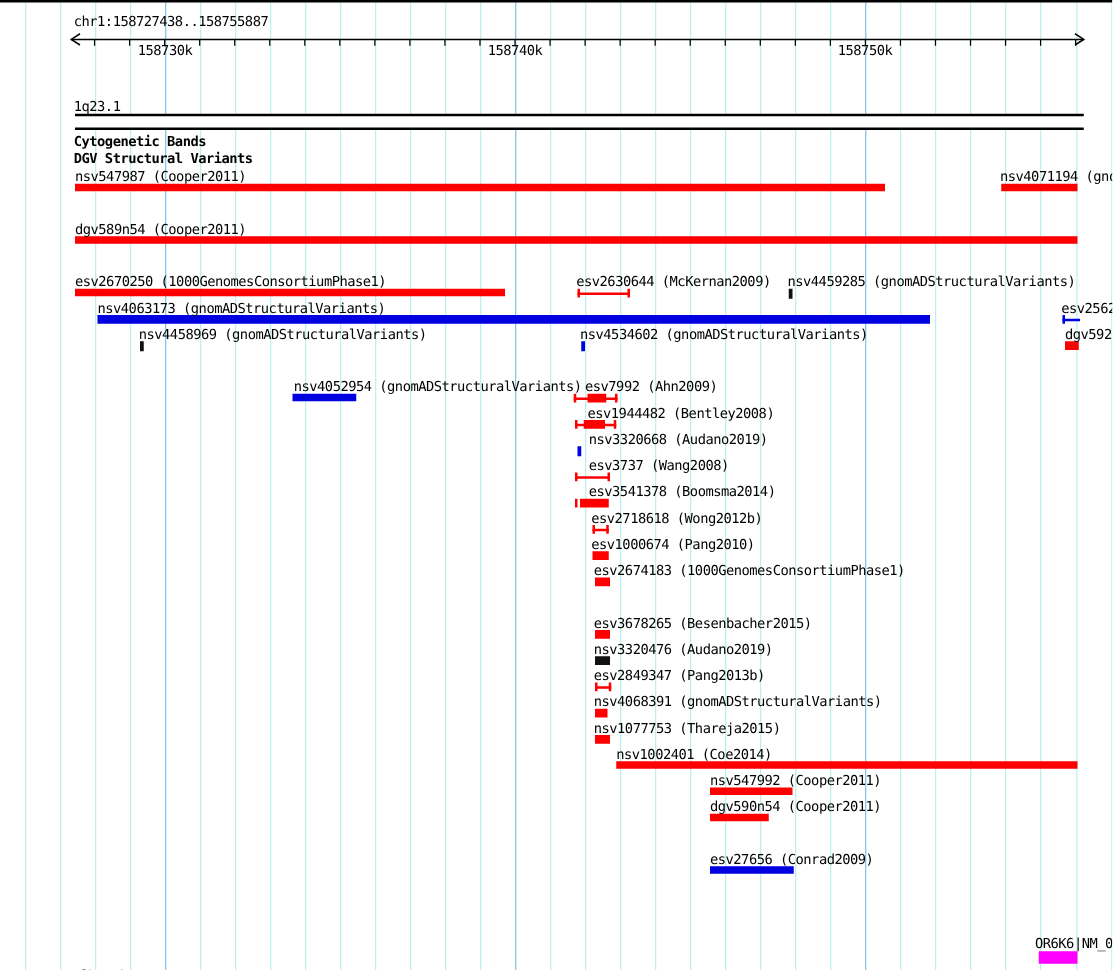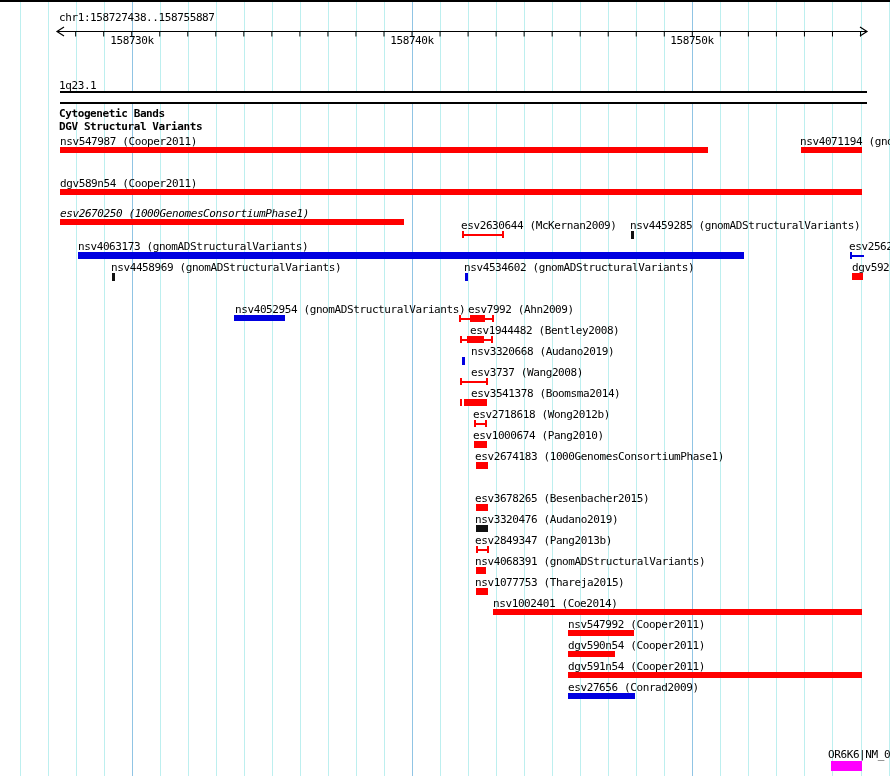--- a/index.html
+++ b/index.html
@@ -119,21 +119,21 @@
         <div class="grect" style="left: 60px; top: 11px; width: 648px; height: 6px; background: rgb(255, 0, 0);"></div>
       </div>
       <div class="feature" style="top: 136px;">
         <span class="flabel" style="left: 800px;">nsv4071194 (gno</span>
         <div class="grect" style="left: 801px; top: 11px; width: 61px; height: 6px; background: rgb(255, 0, 0);"></div>
       </div>
       <div class="feature" style="top: 178px;">
         <span class="flabel" style="left: 60px;">dgv589n54 (Cooper2011)</span>
         <div class="grect" style="left: 60px; top: 11px; width: 802px; height: 6px; background: rgb(255, 0, 0);"></div>
       </div>
-      <div class="feature" style="top: 208px; font-style: italic;">
+      <div class="feature" style="top: 220px;">
         <span class="flabel" style="left: 60px;">esv2670250 (1000GenomesConsortiumPhase1)</span>
         <div class="grect" style="left: 60px; top: 11px; width: 344px; height: 6px; background: rgb(255, 0, 0);"></div>
       </div>
       <div class="feature" style="top: 220px;">
         <span class="flabel" style="left: 461px;">esv2630644 (McKernan2009)</span>
         <div class="grect" style="left: 462px; top: 11px; width: 2px; height: 7px; background: rgb(255, 0, 0);"></div>
         <div class="grect" style="left: 502px; top: 11px; width: 2px; height: 7px; background: rgb(255, 0, 0);"></div>
         <div class="grect" style="left: 462px; top: 13.5px; width: 42px; height: 2px; background: rgb(255, 0, 0);"></div>
       </div>
       <div class="feature" style="top: 220px;">
@@ -235,24 +235,20 @@
         <div class="grect" style="left: 493px; top: 11px; width: 369px; height: 6px; background: rgb(255, 0, 0);"></div>
       </div>
       <div class="feature" style="top: 619px;">
         <span class="flabel" style="left: 568px;">nsv547992 (Cooper2011)</span>
         <div class="grect" style="left: 568px; top: 11px; width: 66px; height: 6px; background: rgb(255, 0, 0);"></div>
       </div>
       <div class="feature" style="top: 640px;">
         <span class="flabel" style="left: 568px;">dgv590n54 (Cooper2011)</span>
         <div class="grect" style="left: 568px; top: 11px; width: 47px; height: 6px; background: rgb(255, 0, 0);"></div>
       </div>
-      <div class="feature" style="top: 661px;">
-        <span class="flabel" style="left: 568px;">dgv591n54 (Cooper2011)</span>
-        <div class="grect" style="left: 568px; top: 11px; width: 294px; height: 6px; background: rgb(255, 0, 0);"></div>
-      </div>
       <div class="feature" style="top: 682px;">
         <span class="flabel" style="left: 568px;">esv27656 (Conrad2009)</span>
         <div class="grect" style="left: 568px; top: 11px; width: 67px; height: 6px; background: rgb(0, 0, 224);"></div>
       </div>
     </div>
 
   <div class="heading" style="left:50px;top:736px;margin-top:39px;">RefSeq Genes</div>
   <div id="gene-label" style="left: 828px; top: 749px;">OR6K6|NM_0</div>
   <div id="gene-bar" style="left: 831px; top: 761px; width: 31px; height: 10px; background: rgb(255, 0, 255);"></div>
 </div>

